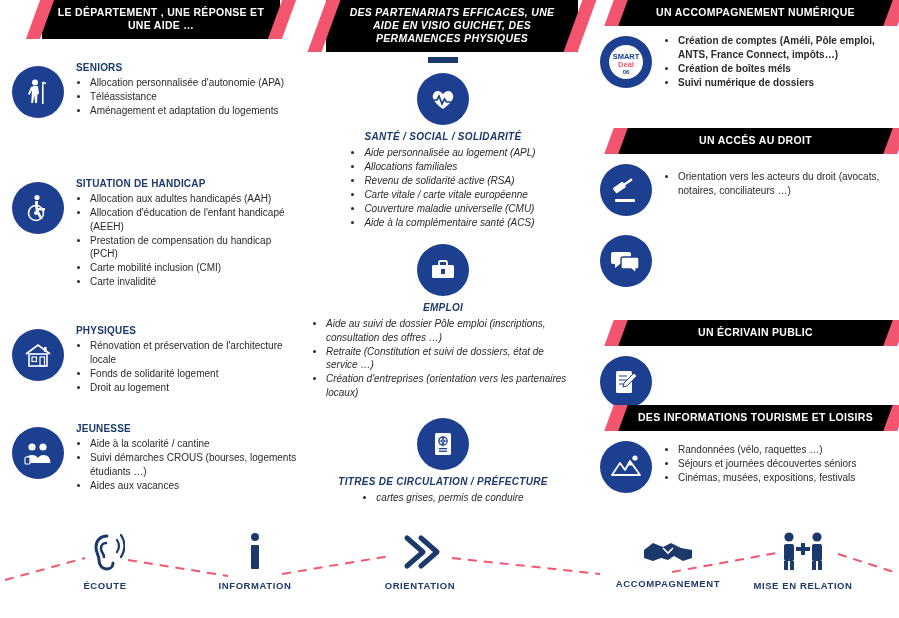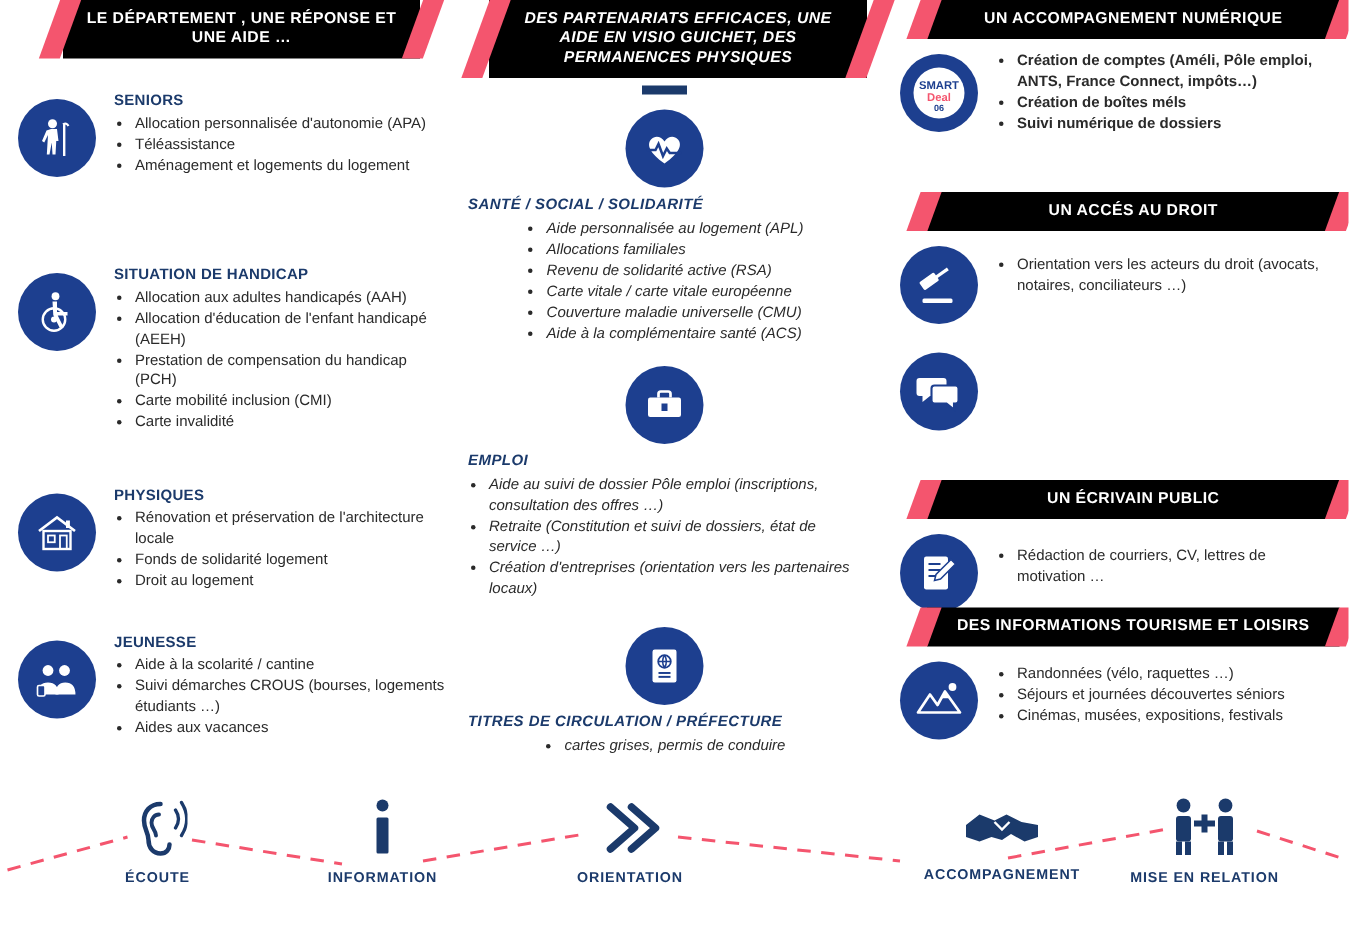--- a/index.html
+++ b/index.html
@@ -52,21 +52,21 @@
 
   
   #col-left{left:12px;width:286px;}
   #col-left .banner{width:218px;margin-left:30px;}
   .left-item{position:absolute;display:flex;gap:12px;align-items:flex-start;}
   .left-item .circle{flex:0 0 52px;margin-top:4px;}
 
   
   #col-center{left:312px;width:262px;text-align:center;font-style:italic;}
   #col-center .banner{width:232px;margin-left:14px;}
-  .c-title{font-weight:bold;font-size:10px;color:#1b3a6b;text-align:left;margin-top:6px;letter-spacing:.3px;}
+  .c-title{font-weight:bold;font-size:10px;color:#1b3a6b;text-align:center;margin-top:6px;letter-spacing:.3px;}
   #col-center ul{text-align:left;display:inline-block;margin-top:4px;}
 
   
   #col-right{left:600px;width:292px;}
   .r-block{position:absolute;left:0;width:292px;}
   .r-banner{width:255px;margin-left:18px;}
   .r-body{display:flex;gap:12px;align-items:flex-start;margin-top:10px;}
   .r-body .circle{flex:0 0 52px;}
 
   
@@ -88,21 +88,21 @@
         <path d="M11 9 L15 9 L16 17 L14.5 17 L14 26 L12 26 L11.5 18 L10 26 L8.2 26 L9 13 L6.5 18 L5 17 L8 10 Z" fill="#fff"></path>
         <rect x="19" y="6" width="1.6" height="21" fill="#fff"></rect>
         <path d="M19 6 q2.5 -1.5 3.6 1" stroke="#fff" stroke-width="1.5" fill="none"></path>
       </svg>
     </div>
     <div>
       <div class="sect-title">SENIORS</div>
       <ul>
         <li>Allocation personnalisée d'autonomie (APA)</li>
         <li>Téléassistance</li>
-        <li>Aménagement et logements du logement</li>
+        <li>Aménagement et adaptation du logements</li>
       </ul>
     </div>
   </div>
 
   <div class="left-item" style="top:178px;left:0;width:286px;">
     <div class="circle">
       <svg width="30" height="30" viewBox="0 0 30 30">
         <circle cx="14" cy="4.5" r="2.6" fill="#fff"></circle>
         <path d="M12 8 h3 v7 h7 v2.4 h-6.5 l4 8 h-2.8 l-4.2 -8.4 Z" fill="#fff"></path>
         <circle cx="13" cy="20" r="7.5" fill="none" stroke="#fff" stroke-width="1.6"></circle>
@@ -273,23 +273,20 @@
   <div class="r-block" style="top:320px;">
     <div class="banner skewL skewR r-banner">UN ÉCRIVAIN PUBLIC</div>
     <div class="r-body">
       <div class="circle">
         <svg width="32" height="30" viewBox="0 0 32 30">
           <rect x="6" y="4" width="16" height="22" rx="1.5" fill="#fff"></rect>
           <path d="M9 9 h8 M9 13 h8 M9 17 h6" stroke="#1d3f8f" stroke-width="1.2"></path>
           <path d="M24 6 l3 3 l-10 10 l-4 1 l1 -4 z" fill="#fff" stroke="#1d3f8f" stroke-width="1"></path>
         </svg>
       </div>
-      <ul style="margin-top:8px;">
-        <li>Rédaction de courriers, CV, lettres de motivation …</li>
-      </ul>
     </div>
   </div>
 
   <div class="r-block" style="top:405px;">
     <div class="banner skewL skewR r-banner">DES INFORMATIONS TOURISME ET LOISIRS</div>
     <div class="r-body">
       <div class="circle">
         <svg width="34" height="30" viewBox="0 0 34 30">
           <path d="M3 23 L11 11 L16 18 L21 9 L31 23 Z" fill="none" stroke="#fff" stroke-width="1.8" stroke-linejoin="round"></path>
           <path d="M18.5 13.5 L21 9 L23.5 13.5 Z" fill="#fff"></path>

